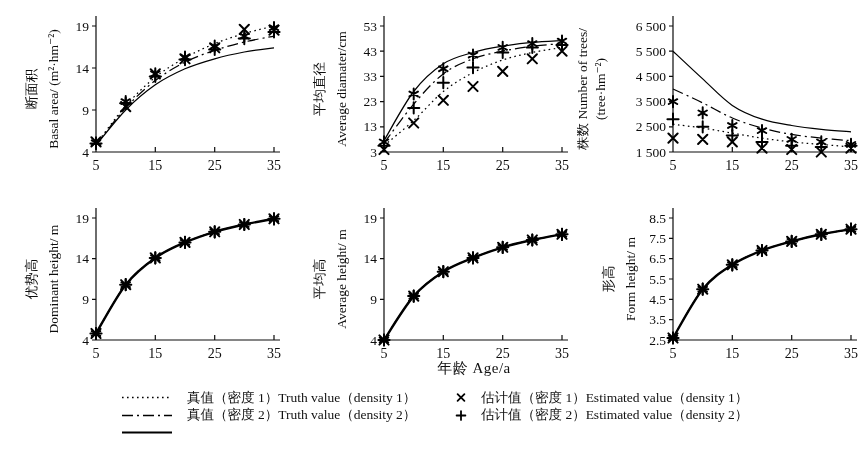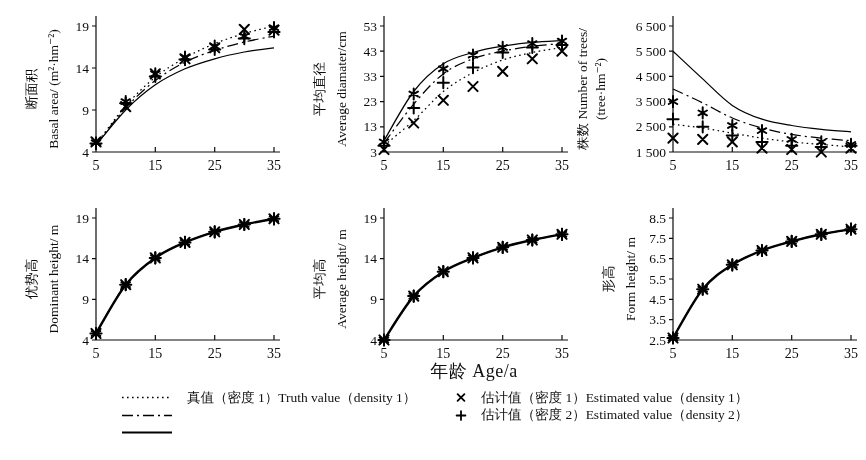--- a/index.html
+++ b/index.html
@@ -7,21 +7,21 @@
        font-family:"Liberation Serif","DejaVu Serif",serif;color:#111;}
   svg.chart{position:absolute;}
   svg.chart text{font-family:"Liberation Serif","DejaVu Serif",serif;fill:#0d0d0d;}
   .c0{left:0;top:0;width:289px;height:190px;}
   .c1{left:288px;top:0;width:289px;height:190px;}
   .c2{left:577px;top:0;width:289px;height:190px;}
   .c3{left:0;top:190px;width:289px;height:178px;}
   .c4{left:288px;top:190px;width:289px;height:178px;}
   .c5{left:577px;top:190px;width:289px;height:178px;}
   .xlabel{position:absolute;left:374px;top:359px;width:200px;text-align:center;
-          font-size:18px;letter-spacing:.5px;}
+          font-size:15px;letter-spacing:.5px;}
   .leg-col{position:absolute;display:flex;flex-direction:column;gap:2px;font-family:Liberation Serif, serif;}
   .leg-col.truth{left:120px;top:390px;}
   .leg-col.est{left:454px;top:390px;}
   .leg-row{display:flex;align-items:center;height:15.5px;gap:13px;font-size:13.5px;white-space:nowrap;}
   .leg-row svg{flex:0 0 auto;display:block;}
 </style>
 </head>
 <body>
 
 <div class="fig">
@@ -153,20 +153,21 @@
       <div class="leg-row">
         <svg width="54" height="13">
           <line x1="2" y1="6.5" x2="52" y2="6.5" stroke="#000" stroke-width="1.4" stroke-dasharray="1.6 3.4"></line>
         </svg>
         <span>真值（密度 1）Truth value（density 1）</span>
       </div>
       <div class="leg-row">
         <svg width="54" height="13">
           <line x1="2" y1="6.5" x2="52" y2="6.5" stroke="#000" stroke-width="1.4" stroke-dasharray="11 4 2 4"></line>
         </svg>
+        <span>真值（密度 2）Truth value（density 2）</span>
       </div>
       <div class="leg-row">
         <svg width="54" height="13">
           <line x1="2" y1="6.5" x2="52" y2="6.5" stroke="#000" stroke-width="1.8"></line>
         </svg>
       </div>
     </div>
   <div class="leg-col est" id="leg-est">
       <div class="leg-row">
         <svg width="14" height="13">

